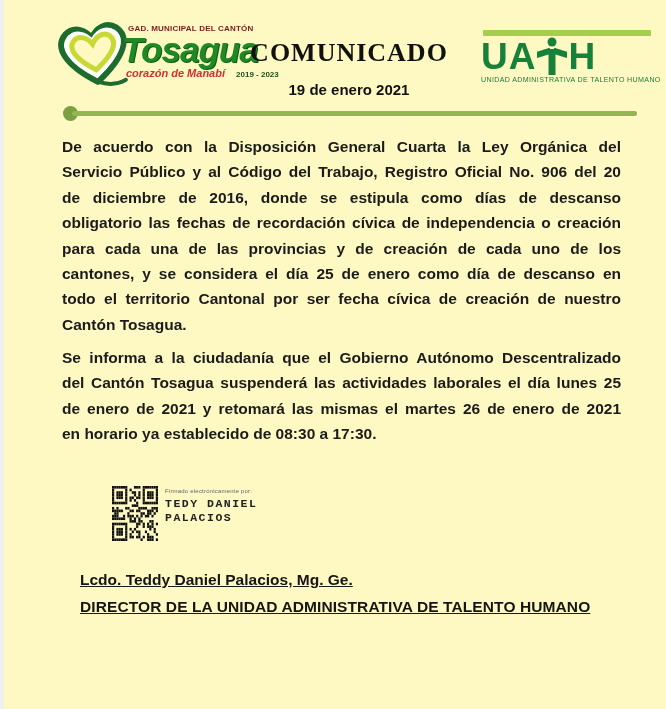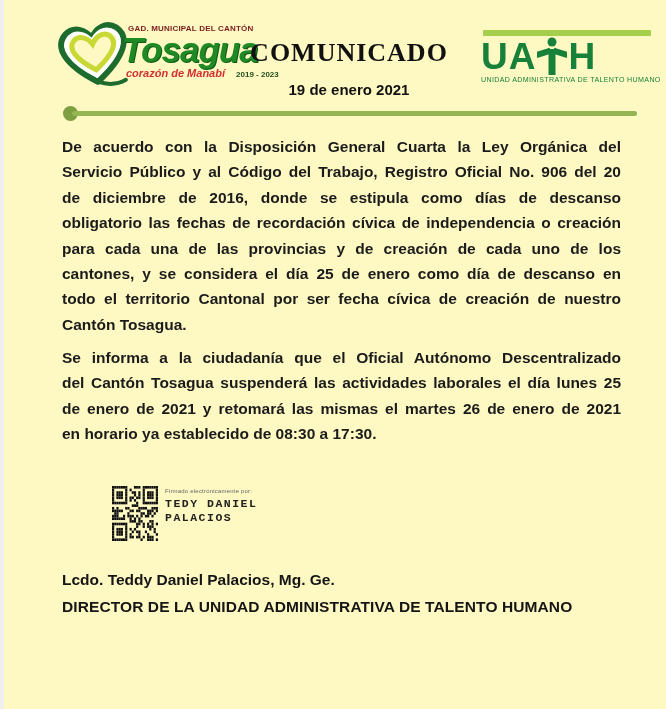--- a/index.html
+++ b/index.html
@@ -54,21 +54,21 @@
   .stamp{position:absolute;left:112px;top:486px;display:flex;}
   .qr{width:46px;height:55px;}
   .stamp-text{margin-left:7px;padding-top:2px;}
   .stamp-label{font-size:6px;color:#666;letter-spacing:.2px;}
   .stamp-name{
     font-family:"Liberation Mono",monospace;font-weight:bold;font-size:11.5px;
     line-height:13.5px;letter-spacing:1.5px;color:#222;margin-top:3px;
   }
 
   
-  .footer{position:absolute;left:62px;top:566px;}
+  .footer{position:absolute;left:80px;top:566px;text-decoration:underline;}
   .signer-name{font-size:15.5px;font-weight:bold;line-height:27px;color:#151515;}
   .signer-title{font-size:15.5px;font-weight:bold;line-height:27px;color:#151515;letter-spacing:.1px;}
 </style>
 </head>
 <body>
 
 <div class="page">
   <div class="edge-left"></div>
 
   <svg class="heart-logo" viewBox="0 0 84 70">
@@ -116,21 +116,21 @@
     <div class="line">Servicio Público y al Código del Trabajo, Registro Oficial No. 906 del 20</div>
     <div class="line">de diciembre de 2016, donde se estipula como días de descanso</div>
     <div class="line">obligatorio las fechas de recordación cívica de independencia o creación</div>
     <div class="line">para cada una de las provincias y de creación de cada uno de los</div>
     <div class="line">cantones, y se considera el día 25 de enero como día de descanso en</div>
     <div class="line">todo el territorio Cantonal por ser fecha cívica de creación de nuestro</div>
     <div class="line last">Cantón Tosagua.</div>
   </div>
 
   <div class="para" id="para2">
-    <div class="line">Se informa a la ciudadanía que el Oficial Autónomo Descentralizado</div>
+    <div class="line">Se informa a la ciudadanía que el Gobierno Autónomo Descentralizado</div>
     <div class="line">del Cantón Tosagua suspenderá las actividades laborales el día lunes 25</div>
     <div class="line">de enero de 2021 y retomará las mismas el martes 26 de enero de 2021</div>
     <div class="line last">en horario ya establecido de 08:30 a 17:30.</div>
   </div>
 
   <div class="stamp">
     <svg class="qr" viewBox="0 0 21 21" preserveAspectRatio="none" fill="#111">
         <rect x="0" y="0" width="1" height="1"></rect>
         <rect x="1" y="0" width="1" height="1"></rect>
         <rect x="2" y="0" width="1" height="1"></rect>

